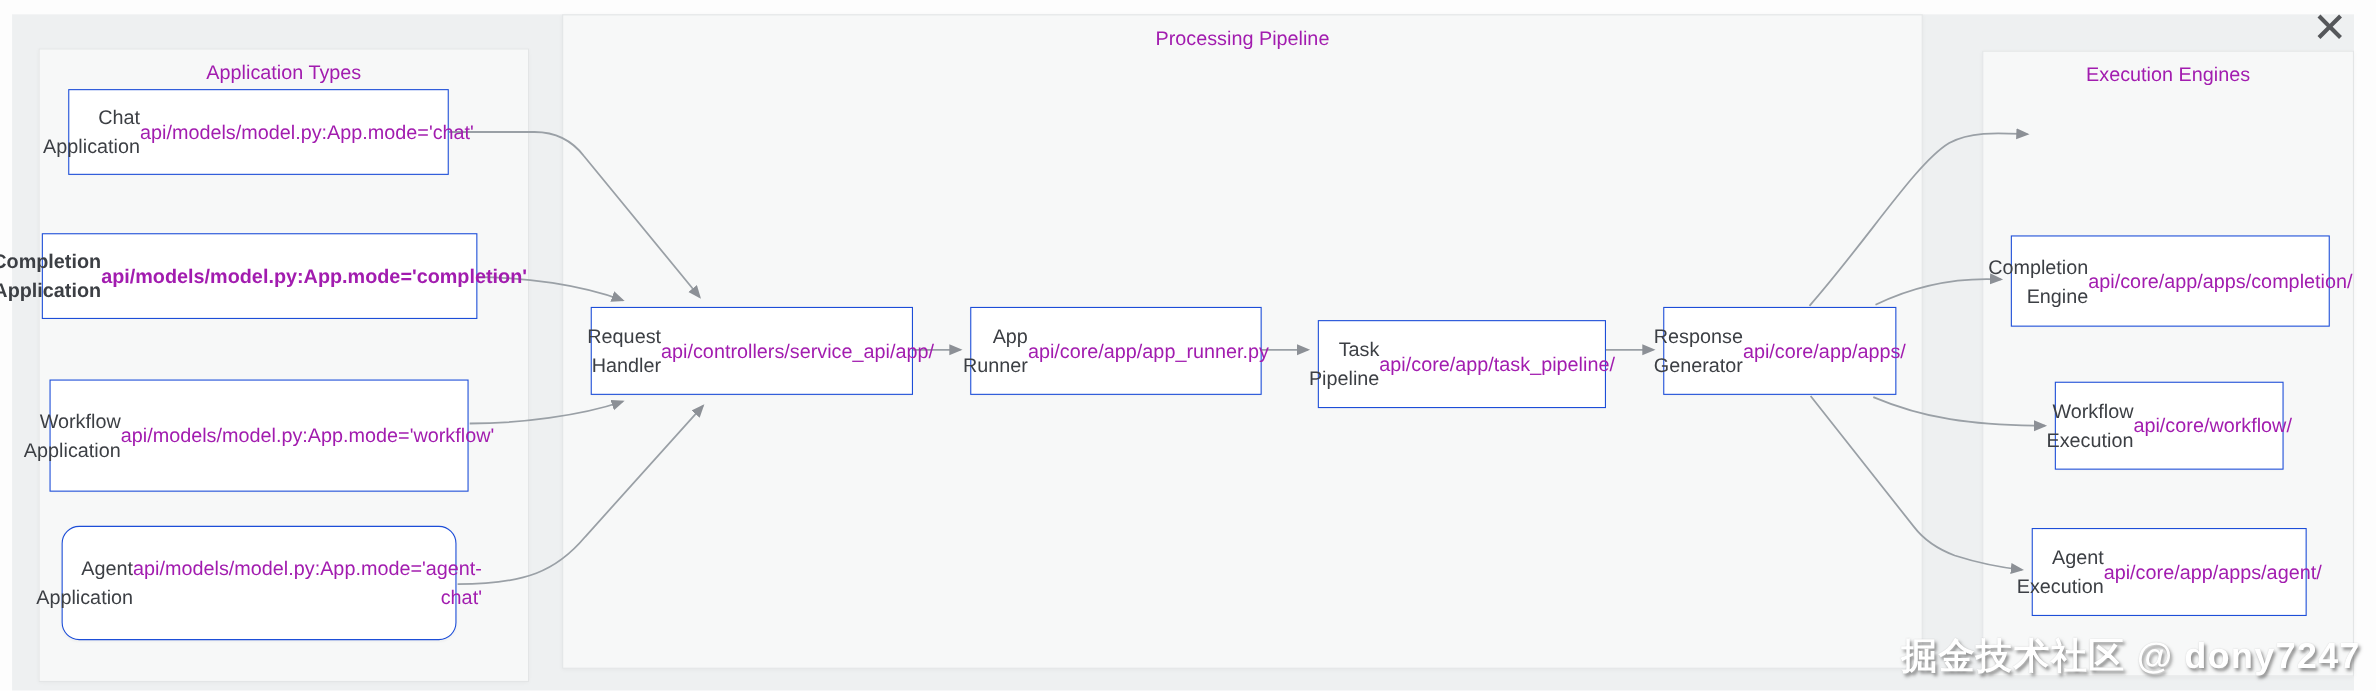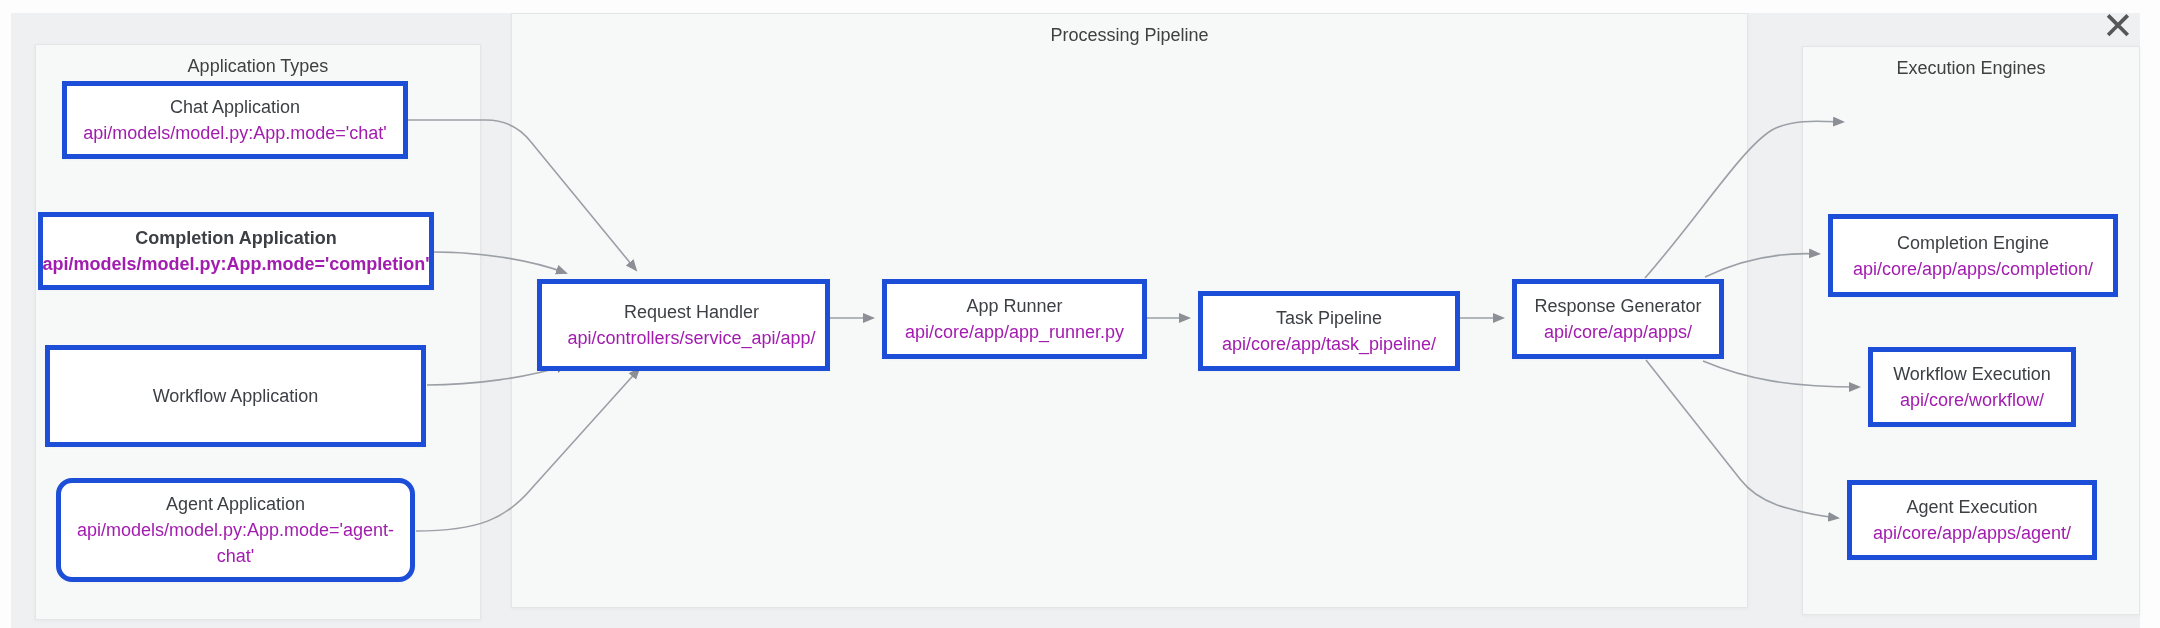--- a/index.html
+++ b/index.html
@@ -24,32 +24,32 @@
     border: 1px solid #e3e5e6;
     box-sizing: border-box;
     box-shadow: 0 1px 4px rgba(0,0,0,0.04);
   }
   .panel-title {
     position: absolute;
     top: 8px; left: 0; right: 0;
     text-align: center;
     font-size: 18px;
     line-height: 26px;
-    color: #404040;
+    color: #a21caf;
   }
   .node {
     position: absolute;
     background: #ffffff;
-    border: 5px solid #1d4ed8;
+    border: 1px solid #1d4ed8;
     box-sizing: border-box;
     display: flex;
-    flex-direction: column;
+    flex-direction: row;
     align-items: center;
     justify-content: center;
-    text-align: center;
+    text-align: right;
     font-size: 18px;
     line-height: 26px;
     padding: 4px 10px;
     overflow-wrap: break-word;
     box-shadow: 0 1px 2px rgba(0,0,0,0.03);
   }
   .node-title { color: #3c3f44; }
   .node-path  { color: #a21caf; }
   svg.edges {
     position: absolute;
@@ -127,27 +127,28 @@
   <div class="node" style="left:62px; top:81px; width:346px; height:78px;">
     <div class="node-title">Chat Application</div>
     <div class="node-path">api/models/model.py:App.mode='chat'</div>
   </div>
   <div class="node" style="left:38px; top:212px; width:396px; height:78px;font-weight:bold;">
     <div class="node-title">Completion Application</div>
     <div class="node-path">api/models/model.py:App.mode='completion'</div>
   </div>
   <div class="node" style="left:45px; top:345px; width:381px; height:102px;">
     <div class="node-title">Workflow Application</div>
+    <div class="node-path">api/models/model.py:App.mode='workflow'</div>
   </div>
   <div class="node" style="left:56px; top:478px; width:359px; height:104px;border-radius:16px;">
     <div class="node-title">Agent Application</div>
     <div class="node-path">api/models/model.py:App.mode='agent-chat'</div>
   </div>
 
-  <div class="node" style="left:537px; top:279px; width:293px; height:92px;padding-left:26px;">
+  <div class="node" style="left:537px; top:279px; width:293px; height:80px;padding-left:26px;">
     <div class="node-title">Request Handler</div>
     <div class="node-path">api/controllers/service_api/app/</div>
   </div>
   <div class="node" style="left:882px; top:279px; width:265px; height:80px;">
     <div class="node-title">App Runner</div>
     <div class="node-path">api/core/app/app_runner.py</div>
   </div>
   <div class="node" style="left:1198px; top:279px; width:262px; height:80px;margin-top:12px;">
     <div class="node-title">Task Pipeline</div>
     <div class="node-path">api/core/app/task_pipeline/</div>
@@ -167,14 +168,15 @@
   </div>
   <div class="node" style="left:1847px; top:480px; width:250px; height:80px;">
     <div class="node-title">Agent Execution</div>
     <div class="node-path">api/core/app/apps/agent/</div>
   </div>
 
   <div class="close-button">
     <span>✕</span>
   </div>
 
+  <div class="watermark">掘金技术社区 @ dony7247</div>
 
 </div>
 
 </body></html>

